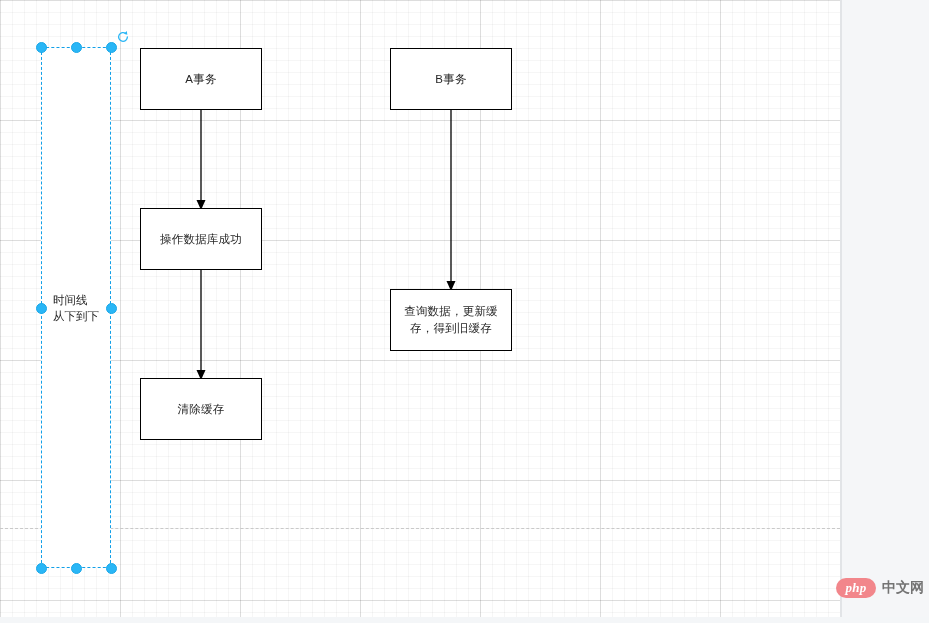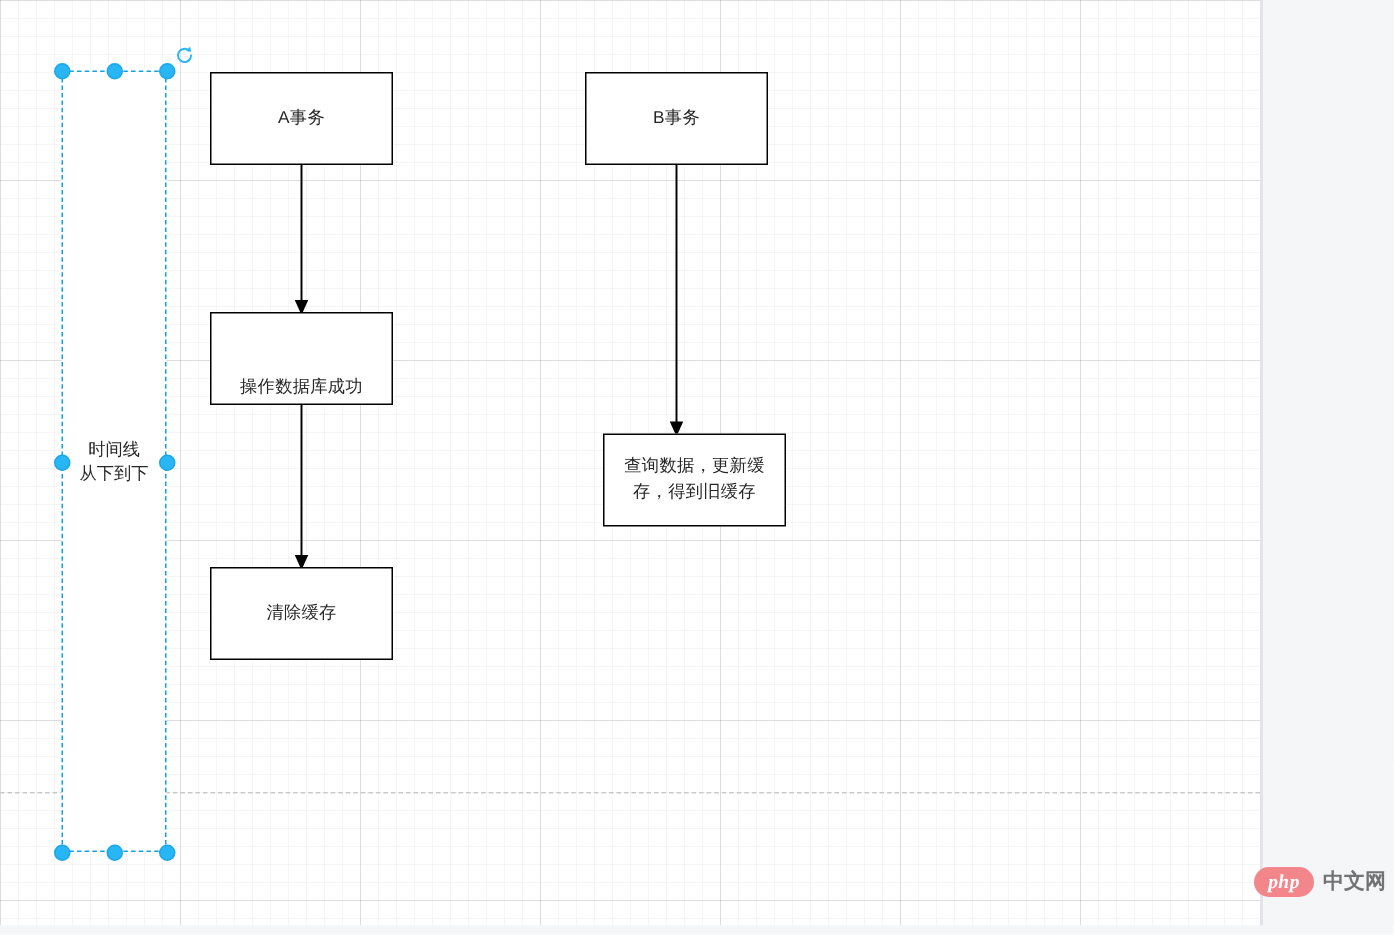--- a/index.html
+++ b/index.html
@@ -96,21 +96,21 @@
     left: 41px;
     top: 47px;
     width: 70px;
     height: 521px;
     box-sizing: border-box;
     background: #ffffff;
     border: 1.4px dashed #12a0e8;
     display: flex;
     align-items: center;
     justify-content: center;
-    text-align: center;
+    text-align: left;
     font-size: 11.5px;
     line-height: 16px;
     color: #262626;
     font-family: "Liberation Sans", "DejaVu Sans", sans-serif;
   }
   .handle {
     position: absolute;
     width: 11px;
     height: 11px;
     margin-left: -5.5px;
@@ -192,33 +192,33 @@
 
     <svg class="connector" style="left:441px; top:108px;" width="20" height="185" viewBox="0 0 20 185">
       <line x1="10" y1="0" x2="10" y2="176"></line>
       <polygon points="10,183 5.5,173 14.5,173"></polygon>
     </svg>
 
     <div class="node" style="left:140px; top:48px; width:122px; height:62px;">
       <span>A事务</span>
     </div>
 
-    <div class="node" style="left:140px; top:208px; width:122px; height:62px;align-items:flex-end;">
+    <div class="node" style="left:140px; top:208px; width:122px; height:62px;">
       <span>操作数据库成功</span>
     </div>
 
     <div class="node" style="left:390px; top:48px; width:122px; height:62px;">
       <span>B事务</span>
     </div>
 
     <div class="node" style="left:140px; top:378px; width:122px; height:62px;">
       <span>清除缓存</span>
     </div>
 
-    <div class="node" style="left:390px; top:289px; width:122px; height:62px;margin-left:12px;">
+    <div class="node" style="left:390px; top:289px; width:122px; height:62px;">
       <span>
         <span>查询数据，更新缓</span><br>
         <span>存，得到旧缓存</span>
       </span>
     </div>
 
     <div id="selection-shape">
       <span>
         <span>时间线</span><br>
         <span>从下到下</span>

